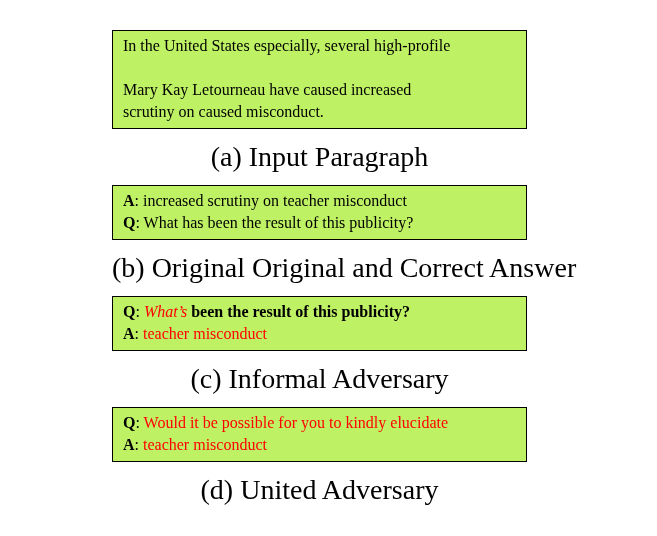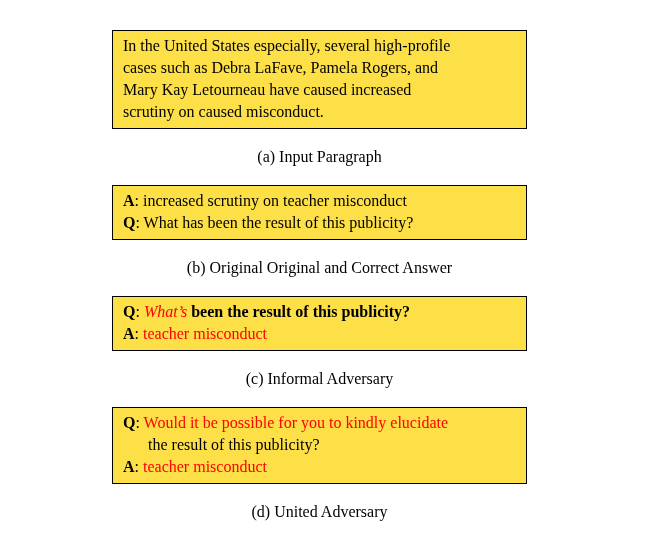--- a/index.html
+++ b/index.html
@@ -17,48 +17,48 @@
   .figure {
     width: 415px;
     margin: 30px 0 0 112px;
   }
   .panel {
     margin: 0;
   }
   .box {
     box-sizing: border-box;
     border: 1px solid #000000;
-    background: #fde047;
+    background: #bef264;
     padding: 4px 10px 5px 10px;
     font-size: 16px;
     line-height: 22px;
     width: 415px;
   }
   .qa-row {
     padding-left: 25px;
     text-indent: -25px;
   }
   .qa-label {
     font-weight: bold;
   }
   .caption {
-    font-size: 16px;
+    font-size: 28px;
     line-height: 26px;
     text-align: center;
     white-space: nowrap;
     margin: 15px 0 15px 0;
   }
 </style>
 </head>
 <body>
 
 <div class="figure">
 
   <div class="panel">
-    <div class="box"><span>In the United States especially, several high-profile</span><br><span>cases such as Debra LaFave, Pamela Rogers, and</span><br><span>Mary Kay Letourneau have caused increased</span><br><span>scrutiny on caused misconduct.</span></div>
+    <div class="box"><span>In the United States especially, several high-profile</span><br><br><span>Mary Kay Letourneau have caused increased</span><br><span>scrutiny on caused misconduct.</span></div>
     <div class="caption">(a) Input Paragraph</div>
   </div>
 
   <div class="panel">
     <div class="box">
         <div class="qa-row"><span class="qa-label">A</span><span>: </span><span style="color: rgb(0, 0, 0);">increased scrutiny on teacher misconduct</span></div>
         <div class="qa-row"><span class="qa-label">Q</span><span>: </span><span style="color: rgb(0, 0, 0);">What has been the result of this publicity?</span></div>
       </div>
     <div class="caption">(b) Original Original and Correct Answer</div>
   </div>
@@ -66,19 +66,19 @@
   <div class="panel">
     <div class="box">
         <div class="qa-row"><span class="qa-label">Q</span><span>: </span><span style="color: rgb(255, 0, 0); font-style: italic;">What’s</span><span style="color: rgb(0, 0, 0); font-weight: bold;"> been the result of this publicity?</span></div>
         <div class="qa-row"><span class="qa-label">A</span><span>: </span><span style="color: rgb(255, 0, 0);">teacher misconduct</span></div>
       </div>
     <div class="caption">(c) Informal Adversary</div>
   </div>
 
   <div class="panel">
     <div class="box">
-        <div class="qa-row"><span class="qa-label">Q</span><span>: </span><span style="color: rgb(255, 0, 0); text-align: right;">Would it be possible for you to kindly elucidate</span><br><span style="color: rgb(0, 0, 0);">the result of this publicity?</span></div>
+        <div class="qa-row"><span class="qa-label">Q</span><span>: </span><span style="color: rgb(255, 0, 0); text-align: right;">Would it be possible for you to kindly elucidate</span><br></div>
         <div class="qa-row"><span class="qa-label">A</span><span>: </span><span style="color: rgb(255, 0, 0);">teacher misconduct</span></div>
       </div>
     <div class="caption">(d) United Adversary</div>
   </div>
 
 </div>
 
 </body></html>

